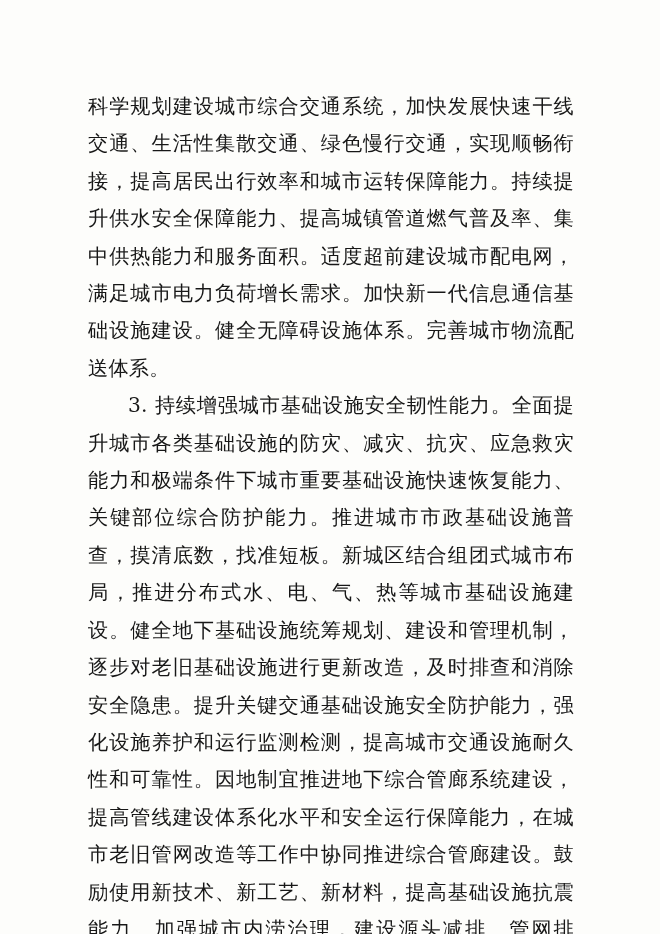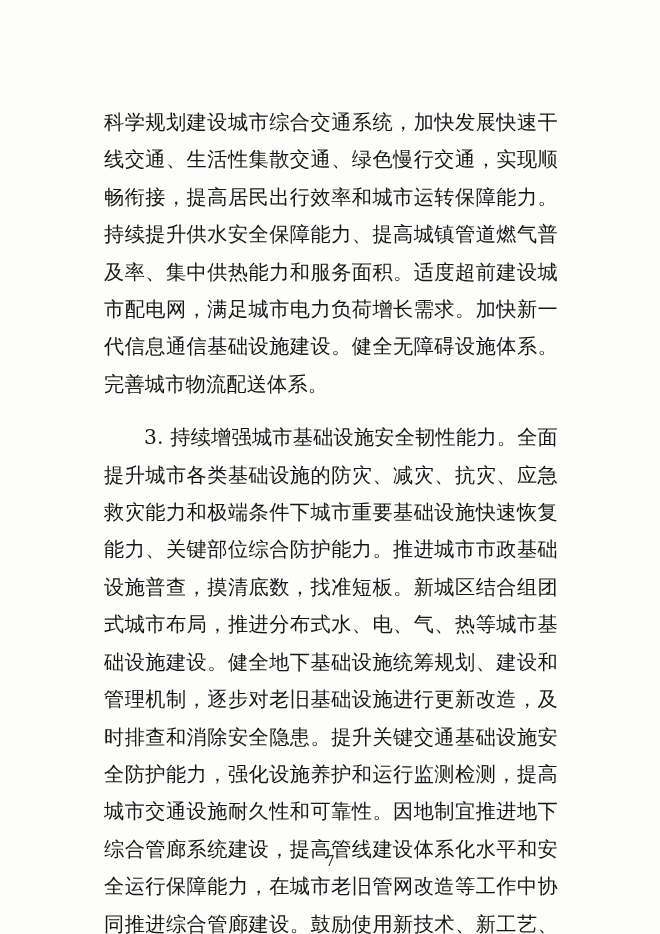--- a/index.html
+++ b/index.html
@@ -28,21 +28,21 @@
     left: 88px;
     top: 88px;
     width: 486px;
   }
   .para {
     font-size: 20.2px;
     line-height: 37.4px;
     text-align: justify;
     text-justify: inter-ideograph;
     letter-spacing: 0.2px;
-    margin: 16px;
+    margin: 0;
     color: #171717;
   }
   .para + .para {
     margin-top: 0px;
   }
   .indent {
     text-indent: 40px;
   }
   .page-number {
     position: absolute;

